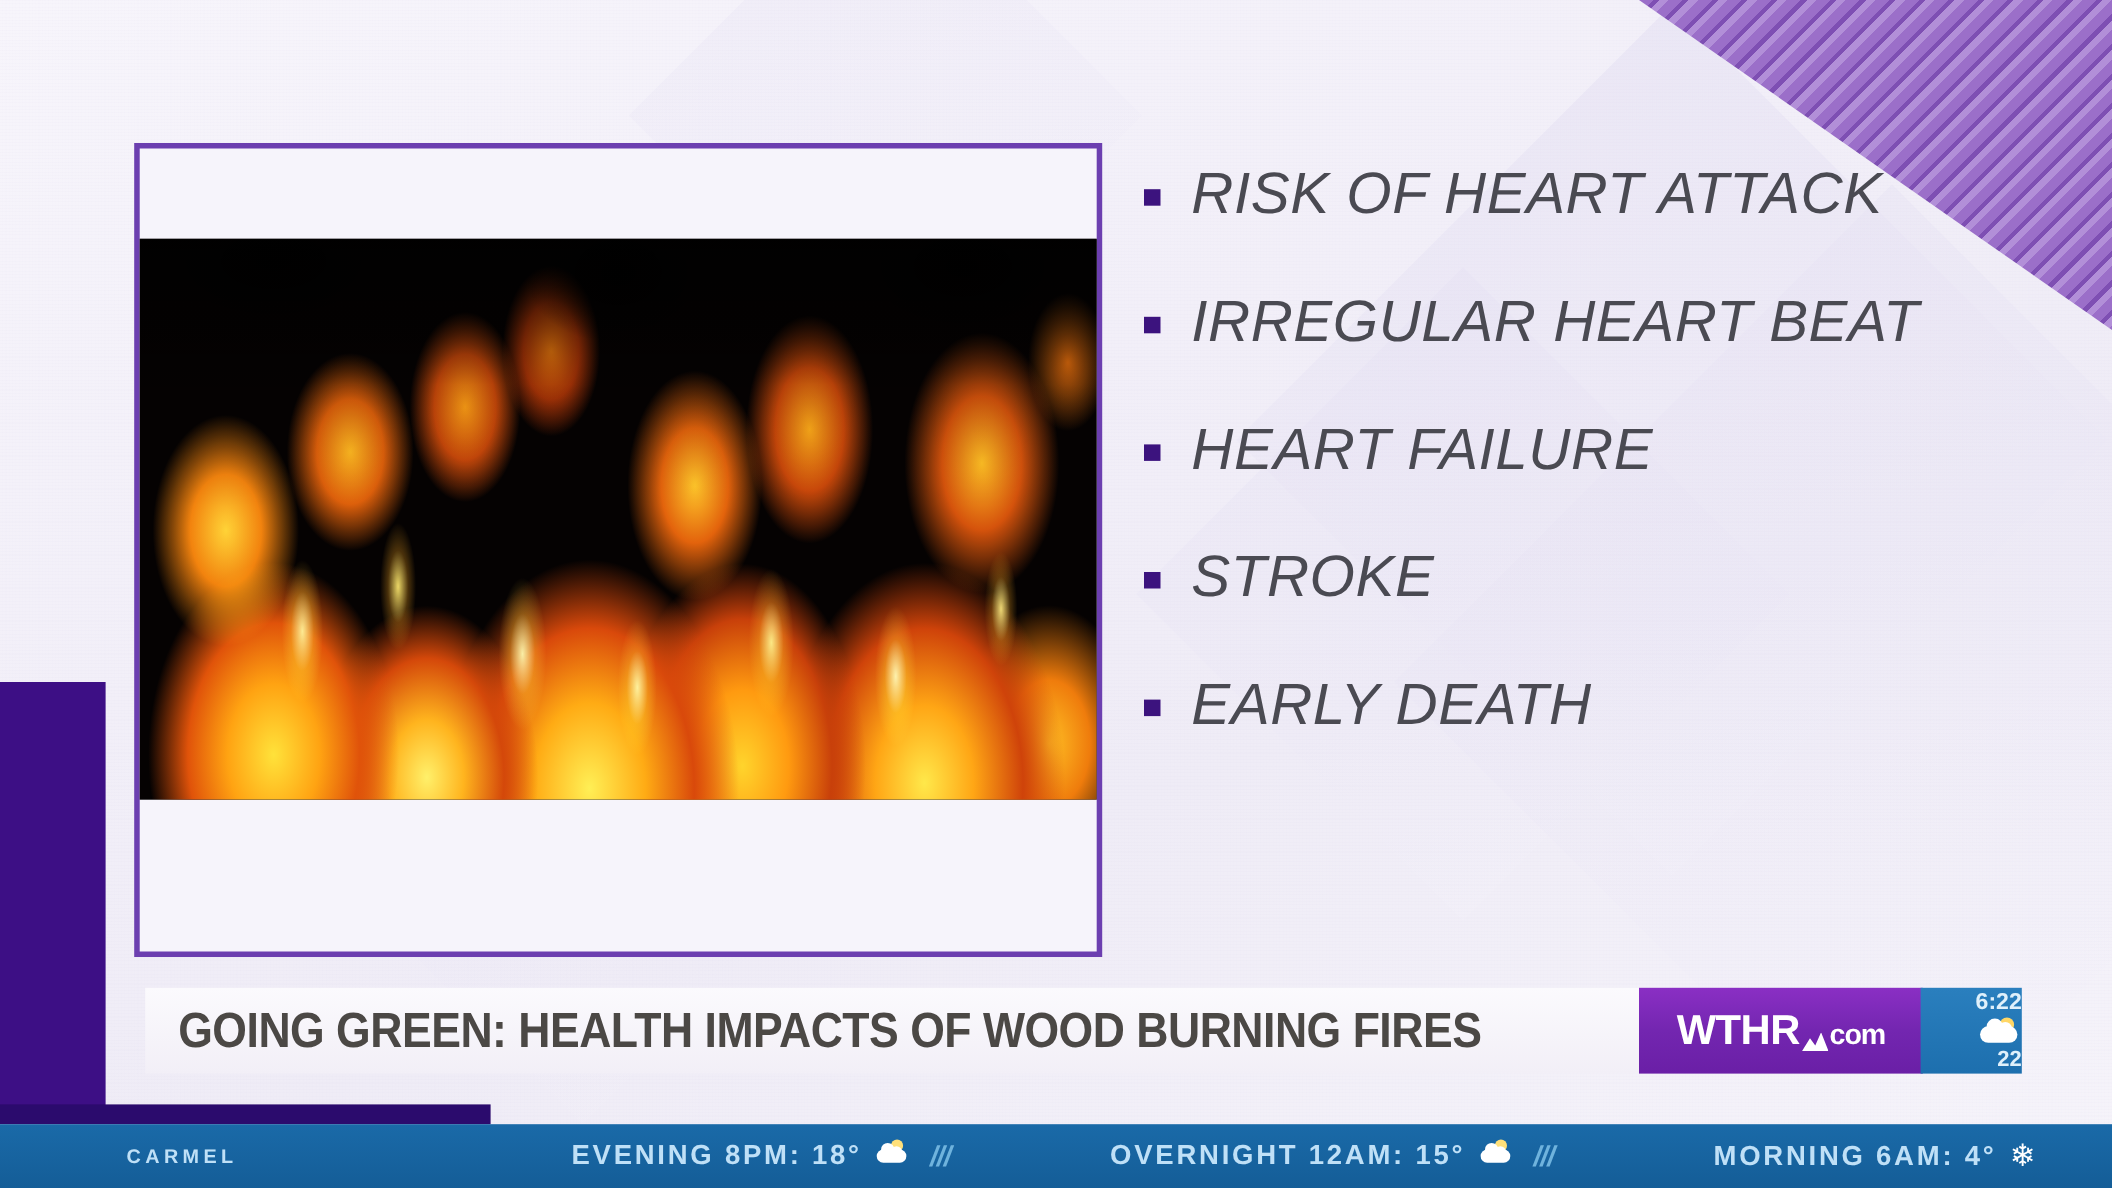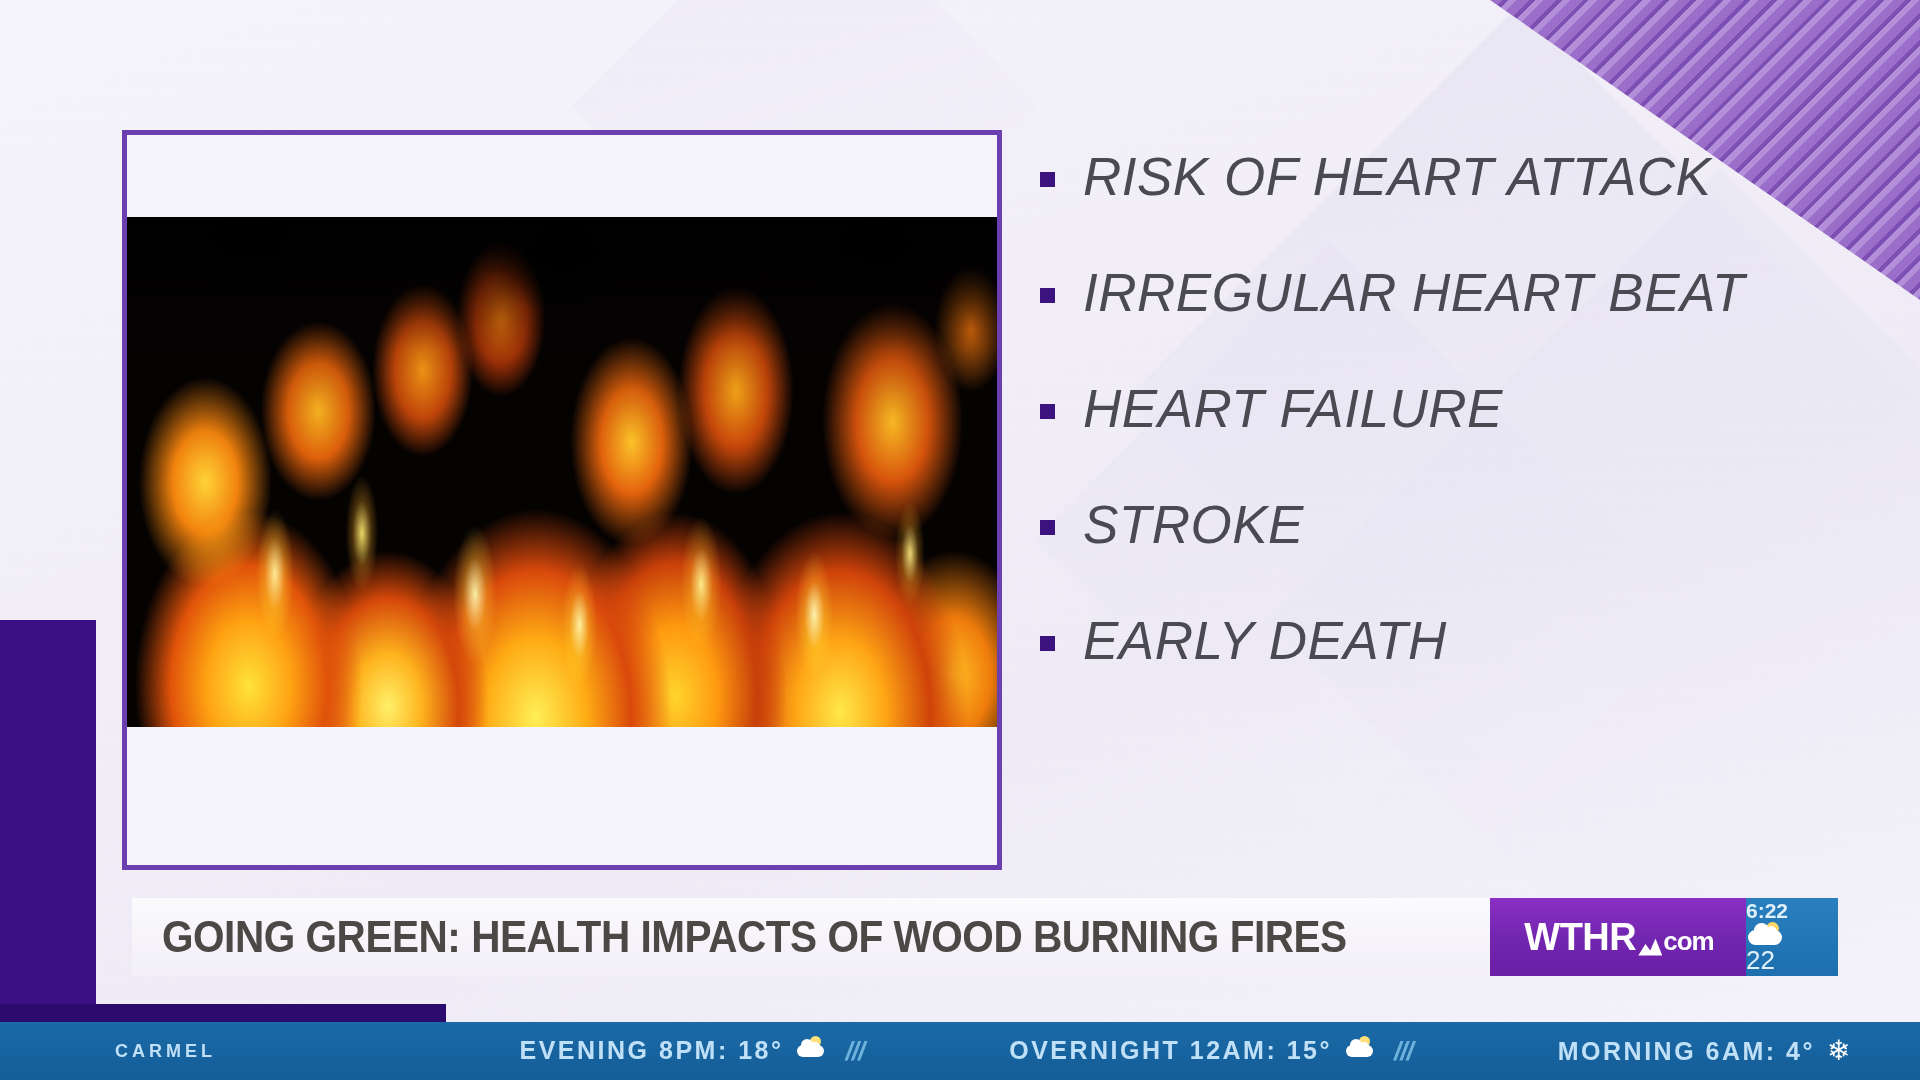--- a/index.html
+++ b/index.html
@@ -174,42 +174,42 @@
     background:#ffffff;
     clip-path:polygon(0 100%, 30% 32%, 50% 70%, 72% 0, 100% 100%);
     align-self:flex-end; margin-bottom:3px;
   }
   .logo-com{ font-size:26px; font-weight:600; letter-spacing:-1px; }
 
   .wx-box{
     position:absolute; left:1746px; top:898px;
     width:92px; height:78px;
     background:linear-gradient(180deg,#2a7fbe 0%, #1d6fae 100%);
-    display:flex; flex-direction:column; align-items:flex-start;
+    display:flex; flex-direction:column; align-items:flex-end;
     justify-content:space-between; padding:2px 0 3px;
   }
   .wx-time{ color:#dff0fb; font-size:21px; font-weight:600; line-height:1; }
   .wx-icon{ width:40px; height:24px; position:relative; }
   .wx-icon .cloud{
     position:absolute; left:2px; bottom:1px;
     width:34px; height:15px; background:#ffffff; border-radius:9px;
   }
   .wx-icon .cloud:before{
     content:""; position:absolute; left:6px; top:-7px;
     width:15px; height:15px; background:#ffffff; border-radius:50%;
   }
   .wx-icon .cloud:after{
     content:""; position:absolute; left:17px; top:-4px;
     width:12px; height:12px; background:#ffffff; border-radius:50%;
   }
   .wx-icon .sun{
     position:absolute; left:20px; top:0;
     width:13px; height:13px; background:#ffd766; border-radius:50%;
   }
-  .wx-temp{ color:#dff0fb; font-size:26px; font-weight:400; line-height:1; }
+  .wx-temp{ color:#dff0fb; font-size:20px; font-weight:700; line-height:1; }
 
   
   .ticker-purple{
     position:absolute; left:0; top:1004px;
     width:446px; height:18px;
     background:#2b0b6d;
   }
   .ticker{
     position:absolute; left:0; top:1022px;
     width:1920px; height:58px;

